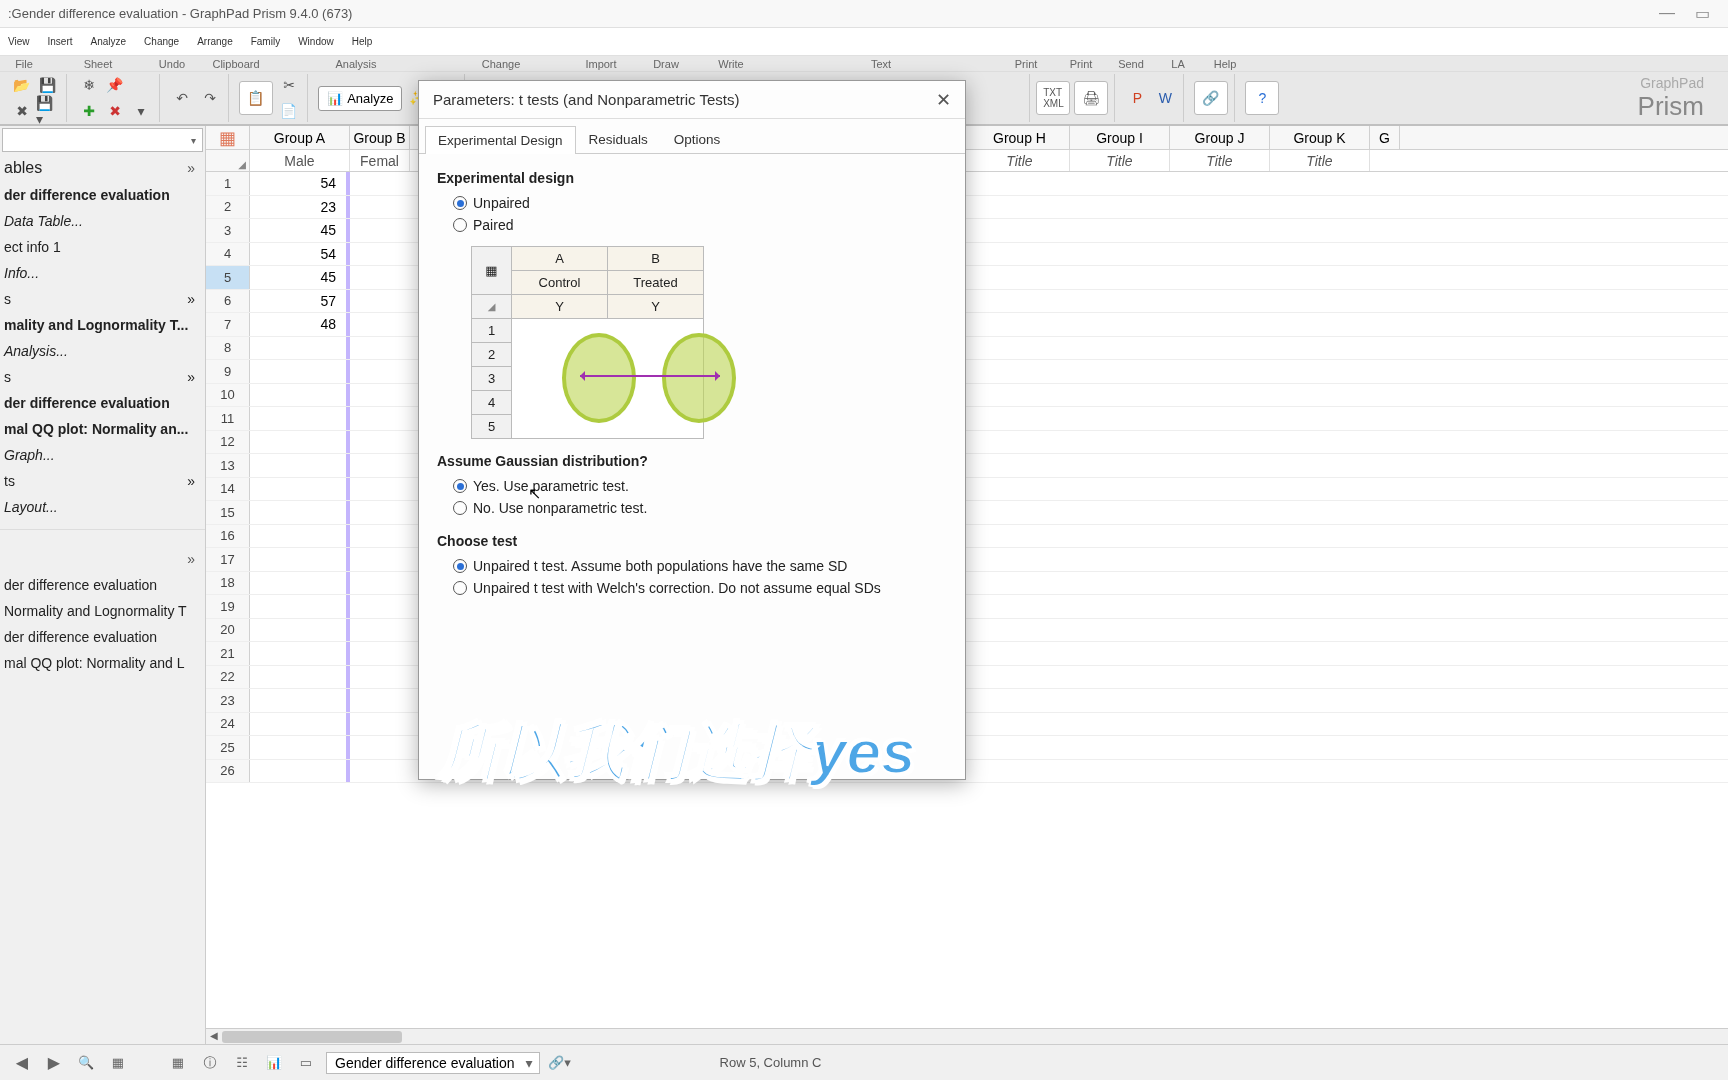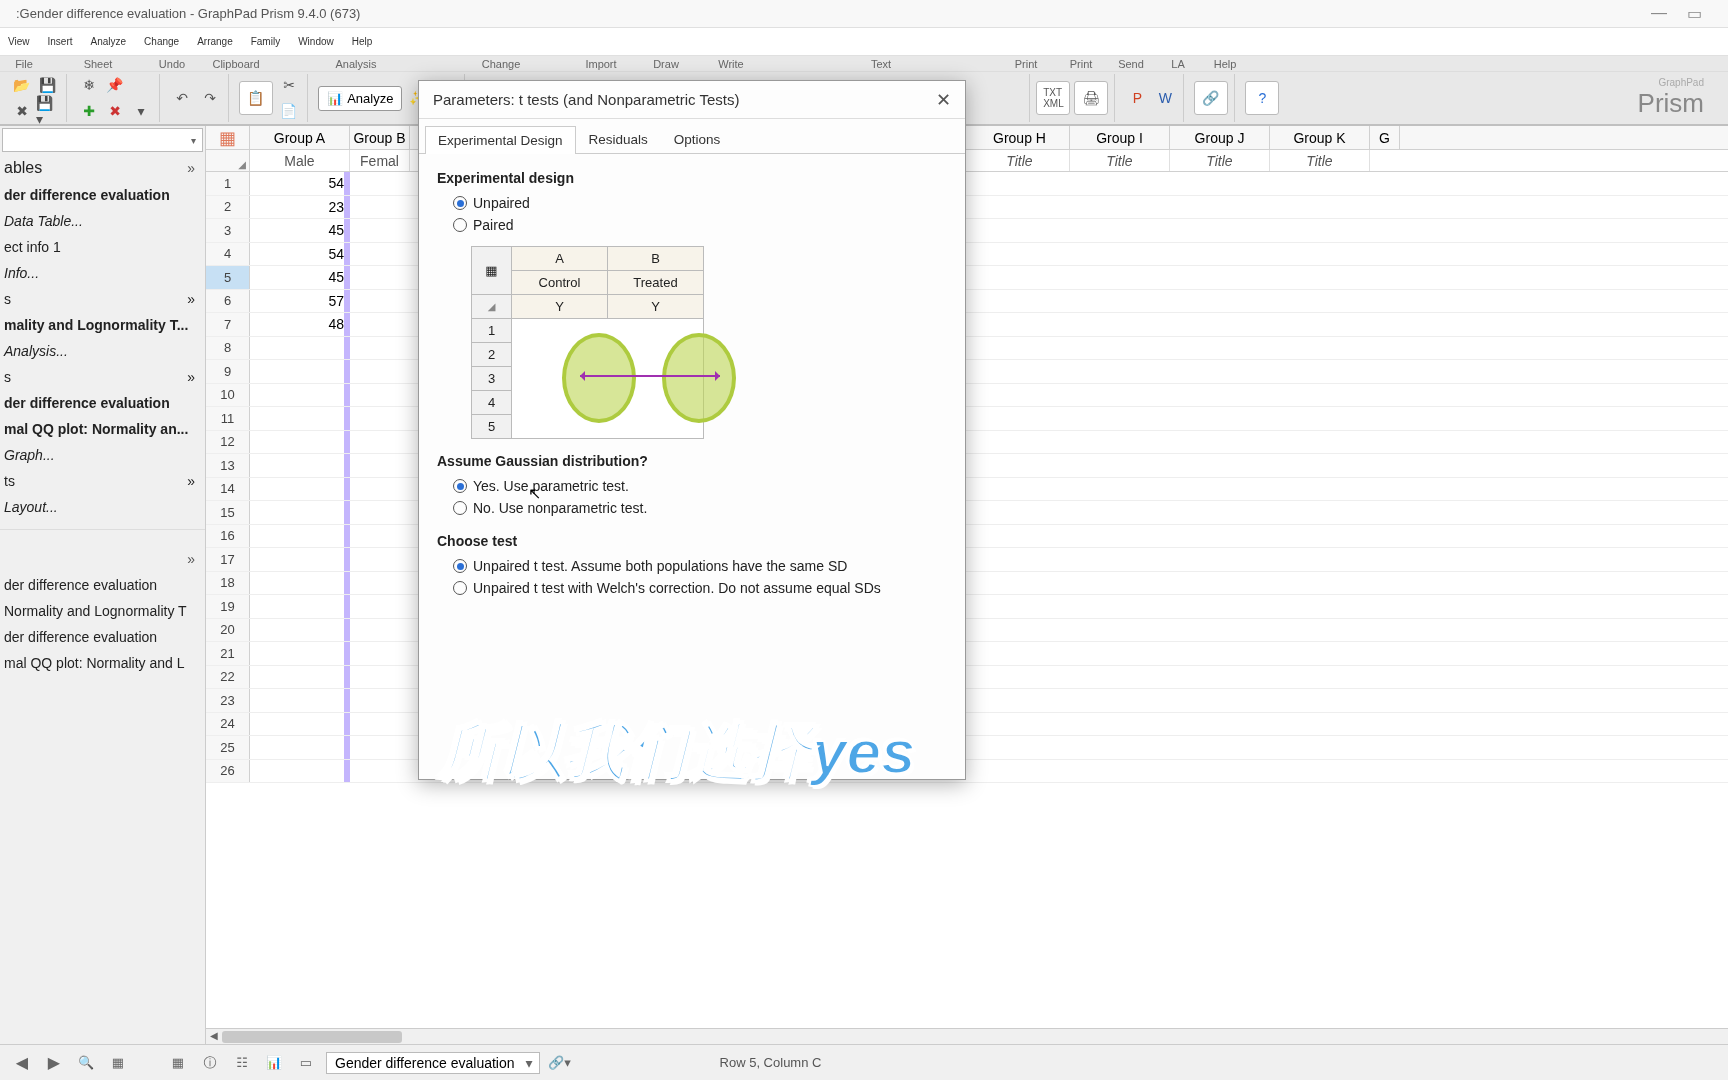--- a/index.html
+++ b/index.html
@@ -1,37 +1,37 @@
 <!DOCTYPE html>
 <html><head>
 <meta charset="utf-8">
 <style>
 * { margin: 0; padding: 0; box-sizing: border-box; font-family: "Segoe UI", Arial, sans-serif; }
 body { width: 1728px; height: 1080px; background: #f0f0f0; overflow: hidden; position: relative; }
 
 
-.titlebar { height: 28px; background: #f8f8f8; display: flex; align-items: center; padding: 0 16px; font-size: 13px; color: #555; border-bottom: 1px solid #e0e0e0; }
+.titlebar { height: 28px; background: #f8f8f8; display: flex; align-items: center; padding: 0 8px; font-size: 13px; color: #555; border-bottom: 1px solid #e0e0e0; }
 .titlebar .wincontrols { margin-left: auto; display: flex; gap: 20px; padding-right: 10px; }
 .titlebar .wincontrols span { font-size: 16px; color: #888; cursor: default; }
 
 
 .menubar { height: 28px; background: #fff; display: flex; align-items: center; gap: 18px; padding: 0 8px; font-size: 10px; color: #333; border-bottom: 1px solid #e0e0e0; }
 
 
 .ribbon-labels { height: 16px; background: #e8e8e8; display: flex; font-size: 11px; color: #666; border-bottom: 1px solid #ddd; }
 .ribbon-labels span { display: flex; align-items: center; justify-content: center; }
 
 
 .ribbon { height: 54px; background: #e8e8e8; display: flex; align-items: center; padding: 2px 4px; gap: 4px; border-bottom: 2px solid #c0c0c0; position: relative; }
 .ribbon .group { display: flex; align-items: center; gap: 4px; padding: 0 6px; border-right: 1px solid #ccc; height: 48px; }
 .tb-btn { width: 24px; height: 24px; display: flex; align-items: center; justify-content: center; font-size: 14px; color: #555; }
 .tb-btn.lg { width: 34px; height: 34px; border: 1px solid #bbb; border-radius: 3px; background: #fff; }
 .analyze-btn { border: 1px solid #999; background: #fff; padding: 4px 8px; border-radius: 3px; font-size: 13px; display: flex; align-items: center; gap: 4px; }
 .prism-logo { margin-left: auto; margin-right: 20px; font-size: 26px; font-weight: 300; color: #888; font-family: Arial; }
-.prism-logo .gp { font-size: 10px; display: block; text-align: right; color: #aaa; }
+.prism-logo .gp { font-size: 14px; display: block; text-align: right; color: #aaa; }
 
 
 .sidebar { position: absolute; left: 0; top: 126px; width: 206px; bottom: 36px; background: #f0f0f0; border-right: 1px solid #ccc; overflow: hidden; }
 .sidebar-search { height: 24px; margin: 2px; border: 1px solid #bbb; background: #fff; display: flex; align-items: center; }
 .sidebar-search .dd { margin-left: auto; padding: 0 6px; font-size: 10px; color: #666; }
 .navrow { padding: 5px 4px; font-size: 14px; color: #222; white-space: nowrap; overflow: hidden; }
 .navrow.head { font-size: 16px; font-style: normal; display: flex; align-items: center; }
 .navrow.head .expand { margin-left: auto; padding-right: 6px; font-size: 14px; color: #555; }
 .navrow.italic { font-style: italic; }
 .navrow.bold { font-weight: 600; }
@@ -40,21 +40,21 @@
 
 .sheet { position: absolute; left: 206px; top: 126px; right: 0; bottom: 36px; background: #fff; }
 .colheads { display: flex; background: #f7f7f7; border-bottom: 1px solid #d0d0d0; height: 24px; position: sticky; top: 0; }
 .sheet-corner { width: 44px; display: flex; align-items: center; justify-content: center; border-right: 1px solid #d0d0d0; font-size: 18px; color: #e0795b; }
 .colhead { width: 100px; border-right: 1px solid #d0d0d0; display: flex; align-items: center; justify-content: center; font-size: 14px; }
 .subheads { display: flex; background: #fff; border-bottom: 1px solid #d0d0d0; height: 22px; }
 .subheads .sub { width: 100px; border-right: 1px solid #e0e0e0; display: flex; align-items: center; justify-content: center; font-size: 14px; color: #555; font-style: italic; }
 .datarow { display: flex; height: 23.5px; border-bottom: 1px solid #eee; }
 .rowhead { width: 44px; background: #f7f7f7; border-right: 1px solid #d0d0d0; display: flex; align-items: center; justify-content: center; font-size: 13px; color: #444; }
 .rowhead.selected { background: #c7e0f4; }
-.cell { width: 100px; border-right: 6px solid #c4b5fd; display: flex; align-items: center; justify-content: flex-end; font-size: 14px; }
+.cell { width: 100px; border-right: 4px solid #c4b5fd; display: flex; align-items: center; justify-content: flex-end; padding-right: 10px; font-size: 14px; }
 .hscroll { position: absolute; bottom: 0; left: 0; right: 0; height: 16px; background: #f0f0f0; border-top: 1px solid #ccc; }
 .hscroll .thumb { position: absolute; left: 16px; width: 180px; height: 12px; top: 2px; background: #c8c8c8; border-radius: 3px; }
 
 
 .modal { position: absolute; left: 418px; top: 80px; width: 548px; height: 700px; background: #fdfdfd; border: 1px solid #999; box-shadow: 0 4px 20px rgba(0,0,0,0.3); }
 .modal-title { height: 38px; display: flex; align-items: center; padding: 0 14px; font-size: 15px; color: #333; border-bottom: 1px solid #ddd; }
 .modal-close { margin-left: auto; font-size: 18px; color: #555; cursor: default; }
 .tabs { display: flex; padding: 6px 6px 0 6px; border-bottom: 1px solid #ccc; gap: 0; }
 .tab { padding: 6px 12px; font-size: 13.5px; color: #333; border: 1px solid transparent; border-bottom: none; }
 .tab.active { border-color: #ccc; background: #fff; position: relative; top: 1px; }

